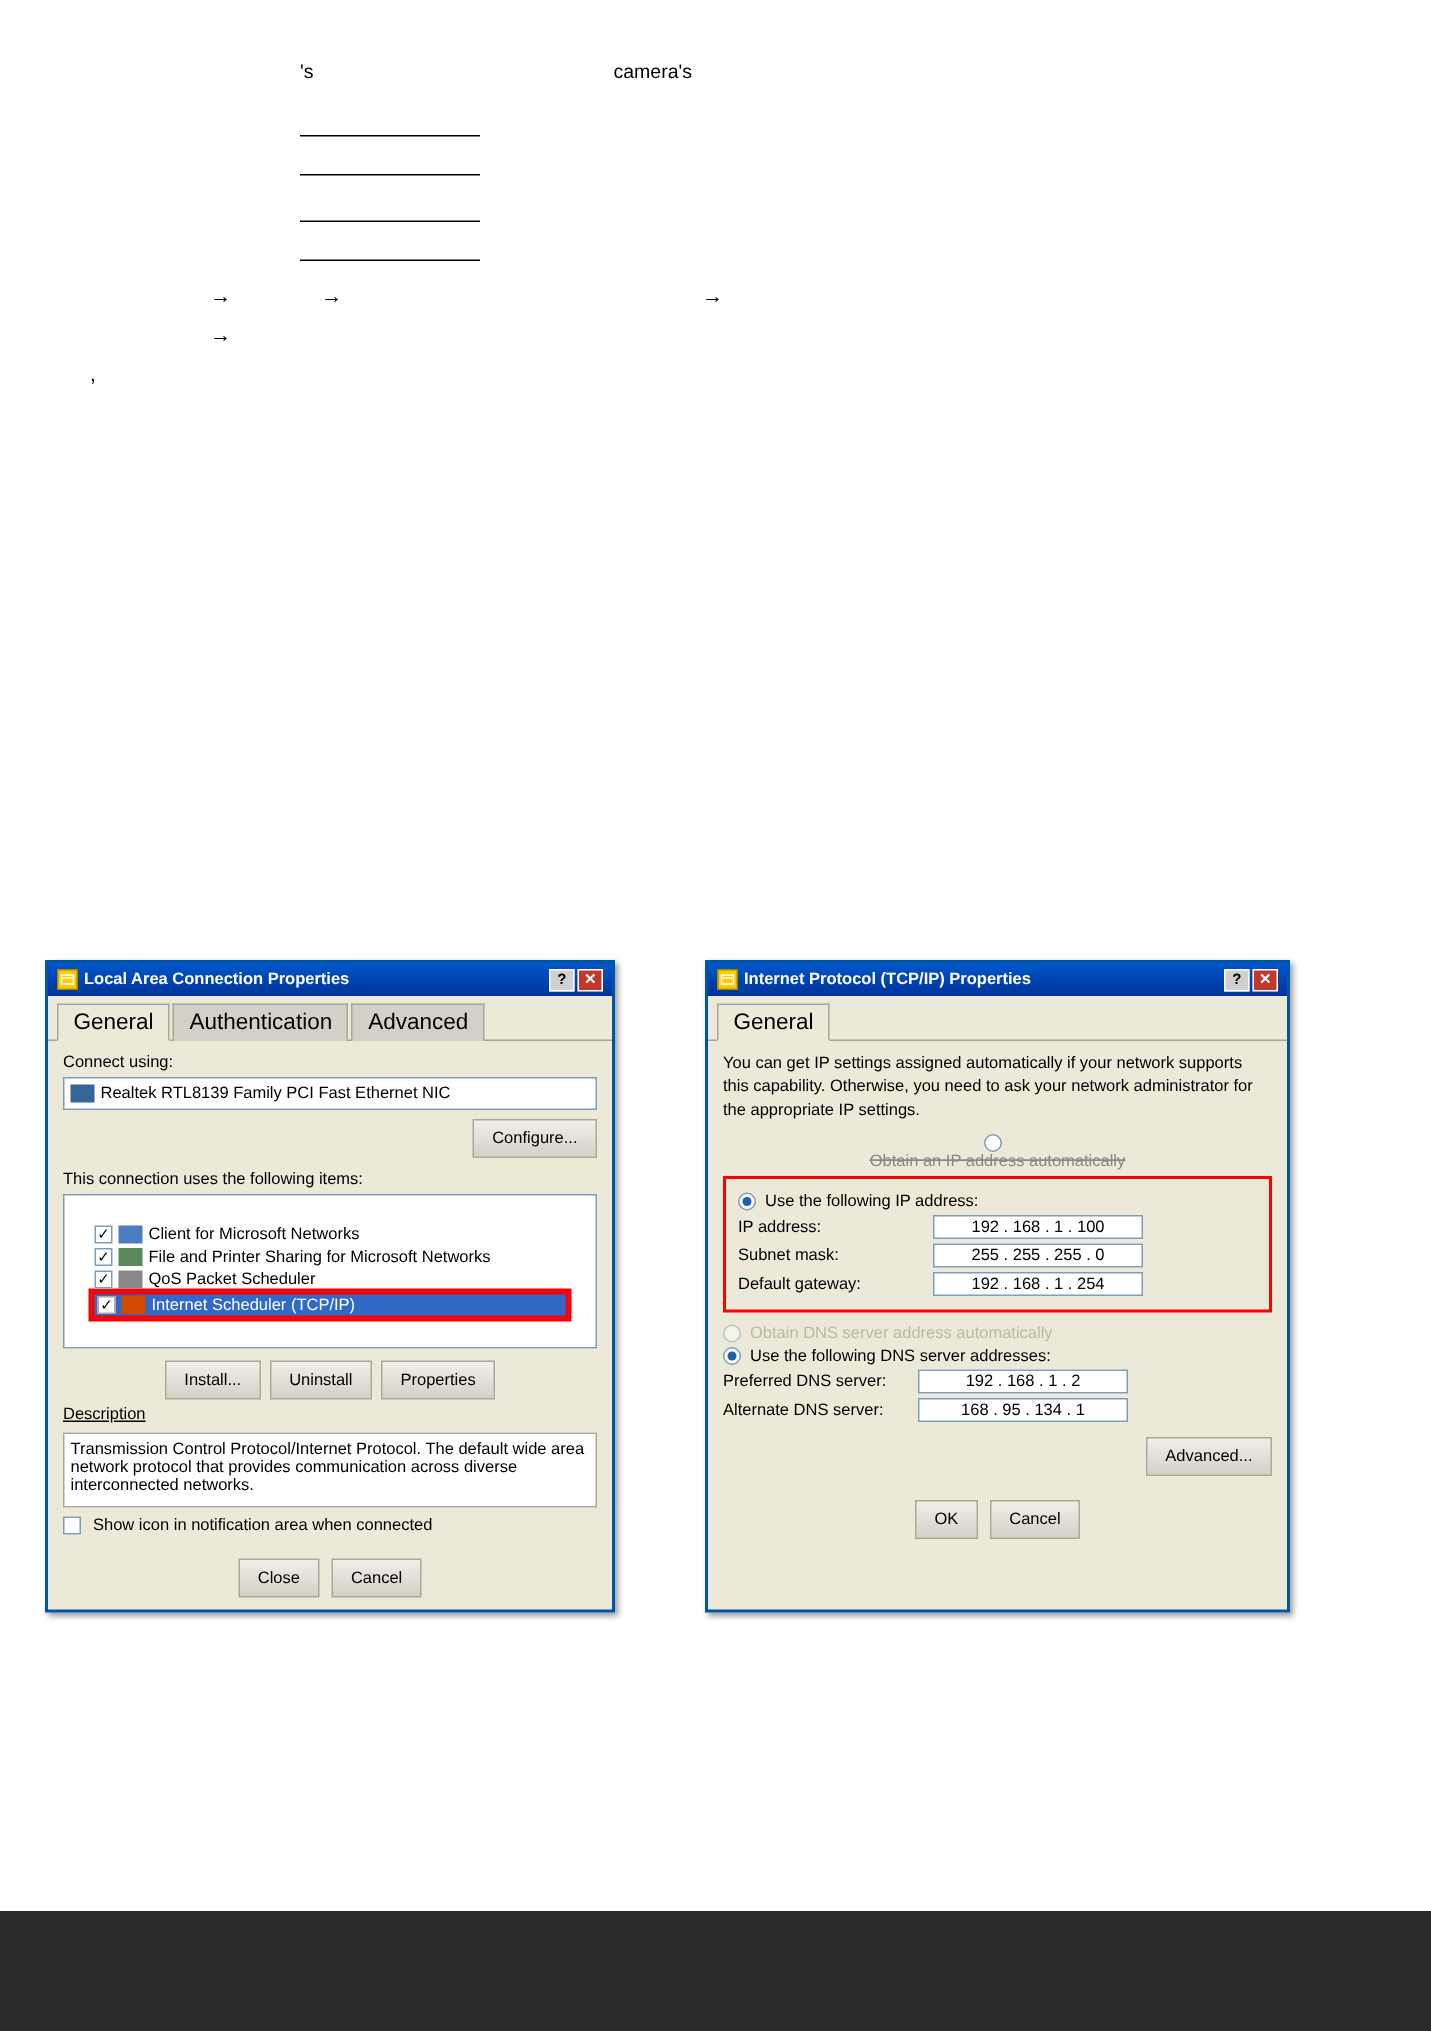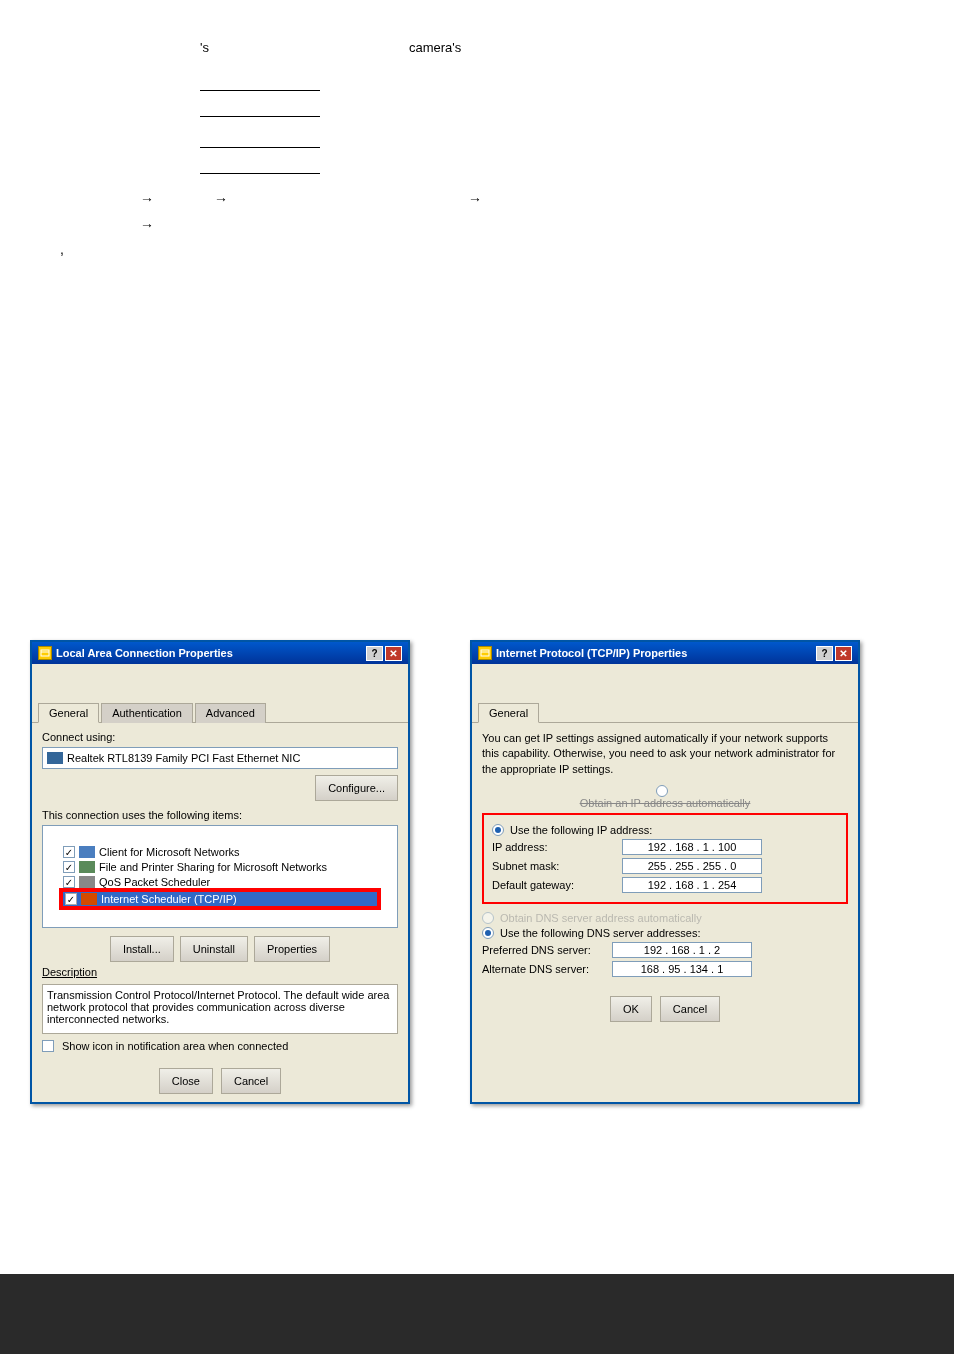--- a/index.html
+++ b/index.html
@@ -135,26 +135,25 @@
       padding: 4px 6px 0;
       border-bottom: 1px solid #aca899;
       background: #ece9d8;
     }
 
     .win-tab {
       padding: 3px 10px;
       border: 1px solid #aca899;
       border-bottom: none;
       background: #d4d0c8;
-      font-size: 11px;
+      font-size: 15px;
       cursor: pointer;
       margin-right: 2px;
       position: relative;
       top: 1px;
-      margin-top: 34px;
     }
 
     .win-tab.active {
       background: #ece9d8;
       border-bottom: 1px solid #ece9d8;
       top: 1px;
       z-index: 1;
     }
 
     
@@ -578,20 +577,23 @@
           <span class="ip-field-label">Preferred DNS server:</span>
           <div class="ip-field-value">192 . 168 . 1 . 2</div>
         </div>
 
         <div class="ip-field-row">
           <span class="ip-field-label">Alternate DNS server:</span>
           <div class="ip-field-value">168 . 95 . 134 . 1</div>
         </div>
       </div>
 
+      <div style="text-align:right; margin-top:10px;">
+        <button class="win-button">Advanced...</button>
+      </div>
     </div>
 
     <div class="win-footer-buttons">
       <button class="win-button">OK</button>
       <button class="win-button">Cancel</button>
     </div>
   </div>
 
 </div>
 

